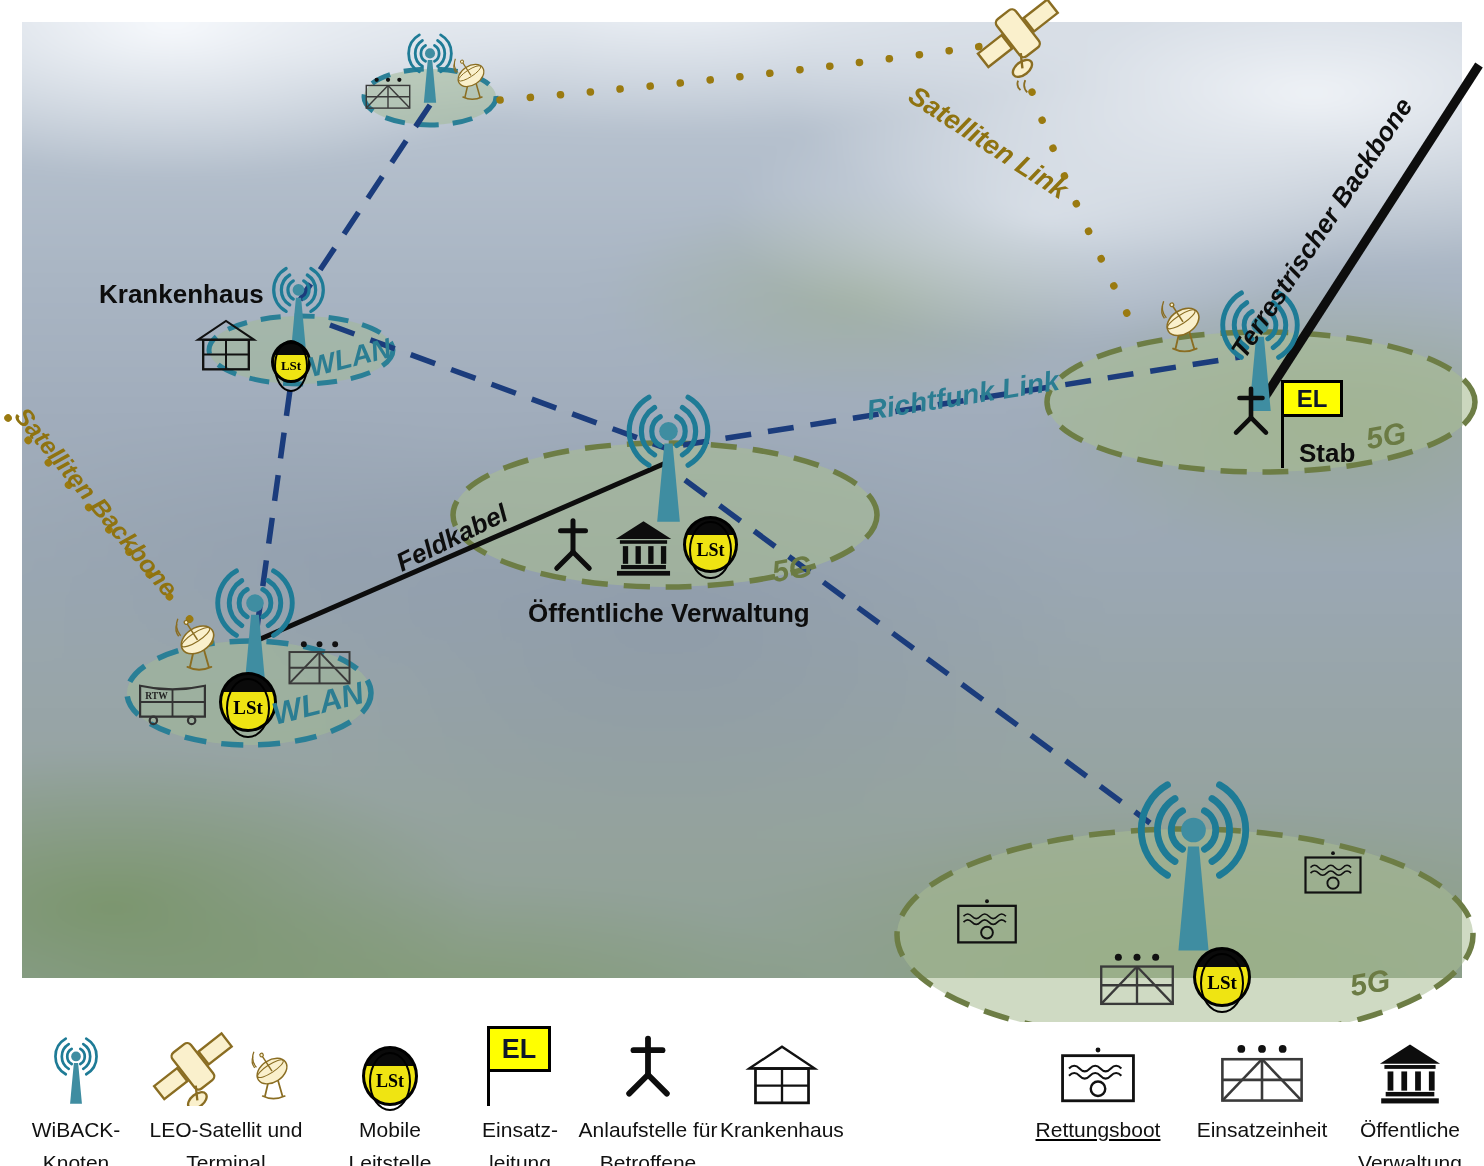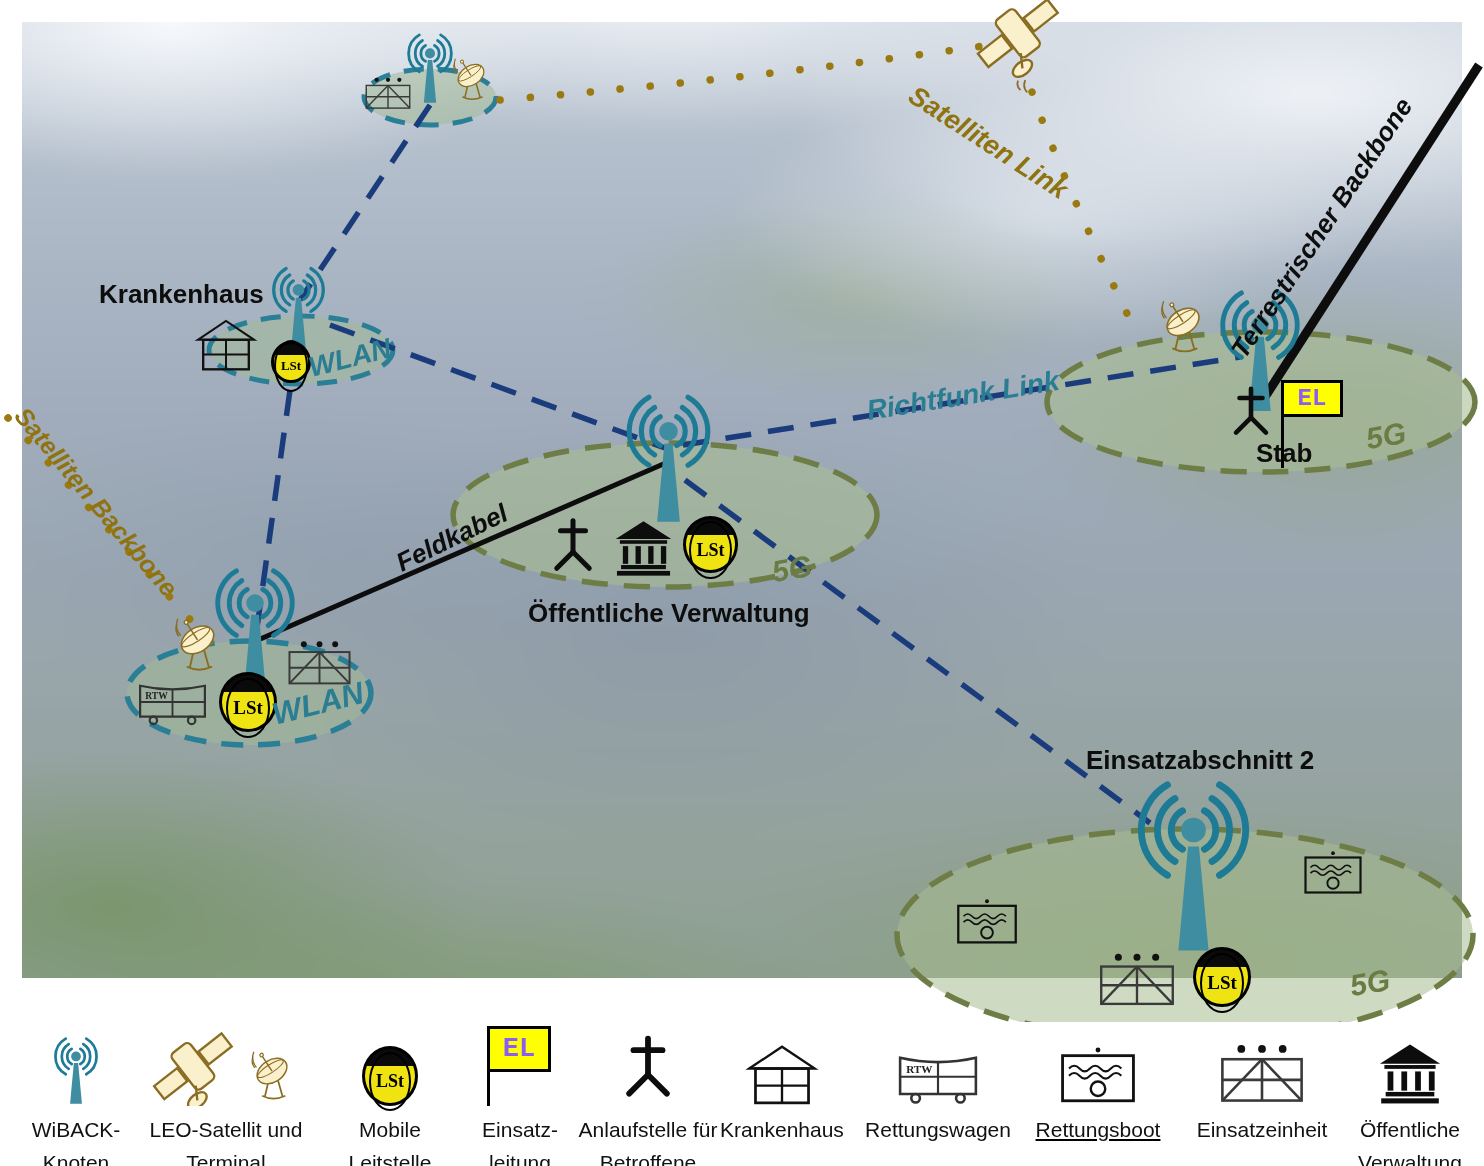--- a/index.html
+++ b/index.html
@@ -31,21 +31,21 @@
   .blacktxt{color:#0d0d0d;font-size:26px;}
   .lst{position:absolute;border-radius:50%;border:3px solid #000;box-sizing:border-box;
        background:linear-gradient(180deg,#0a0a0a 0%,#0a0a0a 31%,#efe412 31%,#efe412 100%);
        display:flex;align-items:center;justify-content:center;}
   .lst span{border:2px solid #000;border-radius:50%;padding:16px 5px;margin-top:22%;
        font-family:"Liberation Serif",serif;font-weight:bold;color:#000;line-height:1.25;}
   .el-flag{position:absolute;}
   .el-flag .pole{position:absolute;left:0;top:0;width:3px;background:#000;}
   .el-flag .cloth{position:absolute;left:0;top:0;background:#ff0;border:3px solid #000;
        box-sizing:border-box;display:flex;align-items:center;justify-content:center;
-       font-family:Liberation Mono, monospace;font-weight:bold;color:#8b5cf6;}
+       font-family:Liberation Sans, sans-serif;font-weight:bold;color:#0f172a;}
   #legend{position:absolute;left:0;top:1022px;width:1484px;height:144px;background:#fff;}
   .leg-item{position:absolute;top:0;display:flex;flex-direction:column;align-items:center;}
   .leg-icon{height:84px;display:flex;align-items:flex-end;justify-content:center;gap:4px;}
   .leg-label{margin-top:8px;font-size:21px;line-height:1.55;color:#111;text-align:center;
        white-space:pre-line;}
 </style>
 </head>
 <body>
 
 <div id="stage">
@@ -228,22 +228,21 @@
 
   <div class="el-flag" style="left:1281px;top:380px;width:64px;height:90px;">
     <div class="pole" style="height:88px;"></div>
     <div class="cloth" style="width:62px;height:37px;font-size:24px;">
         <span>EL</span>
       </div>
   </div>
 
   <div class="map-label" style="left:99px;top:279px;">Krankenhaus</div>
   <div class="map-label" style="left:528px;top:598px;">Öffentliche Verwaltung</div>
-  <div class="map-label" style="left:1256px;top:438px;">Stab</div>
-  <div class="map-label" style="left:1086px;top:745px;">Einsatzabschnitt 2</div>
+  <div class="map-label" style="left:1299px;top:438px;">Stab</div>
 
   <div class="plabel gold" style="left:988px;top:143px;transform:translate(-50%,-50%) rotate(33deg);">Satelliten Link</div>
   <div class="plabel gold" style="left:96px;top:502px;font-size:25px;transform:translate(-50%,-50%) rotate(50deg);">Satelliten Backbone</div>
   <div class="plabel blacktxt" style="left:1322px;top:228px;transform:translate(-50%,-50%) rotate(-56.5deg);">Terrestrischer Backbone</div>
   <div class="plabel tealtxt" style="left:963px;top:396px;transform:translate(-50%,-50%) rotate(-9deg);">Richtfunk Link</div>
   <div class="plabel blacktxt" style="left:452px;top:538px;transform:translate(-50%,-50%) rotate(-26deg);">Feldkabel</div>
 
   <div class="plabel tealtxt" style="left:350px;top:358px;transform:translate(-50%,-50%) rotate(-14deg);">WLAN</div>
   <div class="plabel tealtxt" style="left:318px;top:704px;font-size:31px;transform:translate(-50%,-50%) rotate(-14deg);">WLAN</div>
   <div class="plabel olivetxt" style="left:792px;top:569px;transform:translate(-50%,-50%) rotate(-10deg);">5G</div>
@@ -303,28 +302,20 @@
 Betroffene</div>
     </div>
     <div class="leg-item" style="left:704px;width:156px;">
       <div class="leg-icon">
           <svg width="78" height="66">
             <use href="#sym-hospital" width="78" height="64" y="2"></use>
           </svg>
         </div>
       <div class="leg-label">Krankenhaus</div>
     </div>
-    <div class="leg-item" style="left:860px;width:156px;">
-      <div class="leg-icon">
-          <svg width="94" height="66">
-            <use href="#sym-rtw" width="94" height="62" y="4"></use>
-          </svg>
-        </div>
-      <div class="leg-label">Rettungswagen</div>
-    </div>
     <div class="leg-item" style="left:1022px;width:152px;text-decoration:underline;">
       <div class="leg-icon">
           <svg width="82" height="62">
             <use href="#sym-boot" width="82" height="58" y="2"></use>
           </svg>
         </div>
       <div class="leg-label">Rettungsboot</div>
     </div>
     <div class="leg-item" style="left:1184px;width:156px;">
       <div class="leg-icon">

